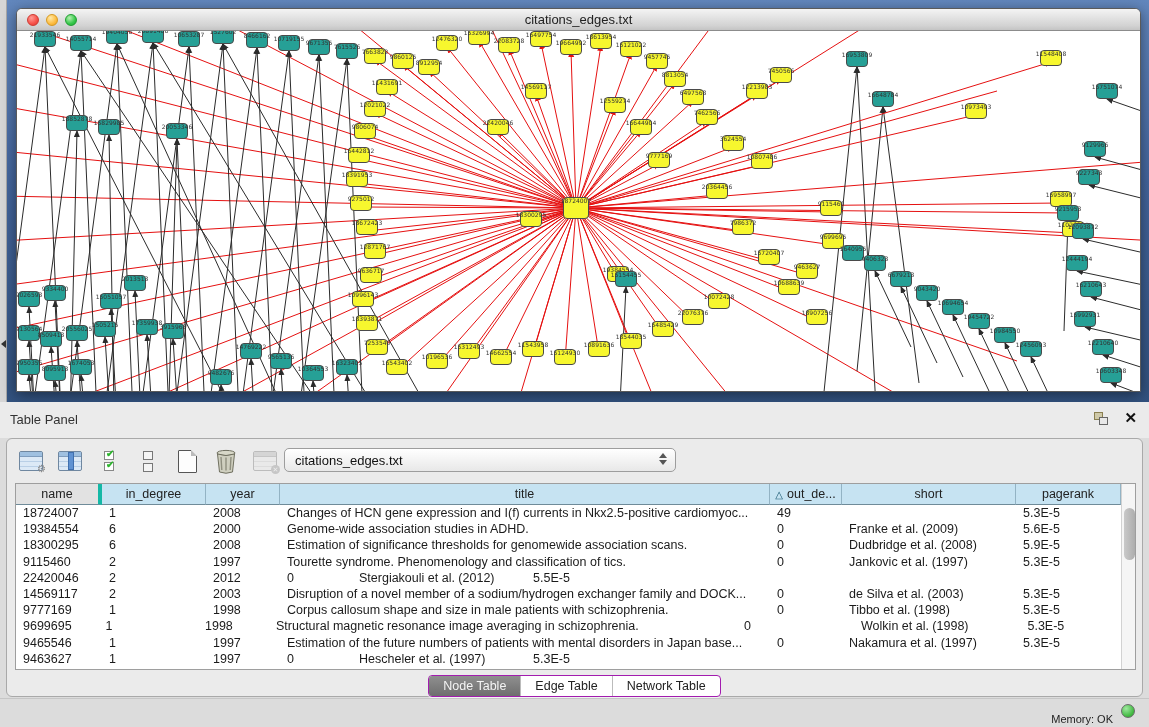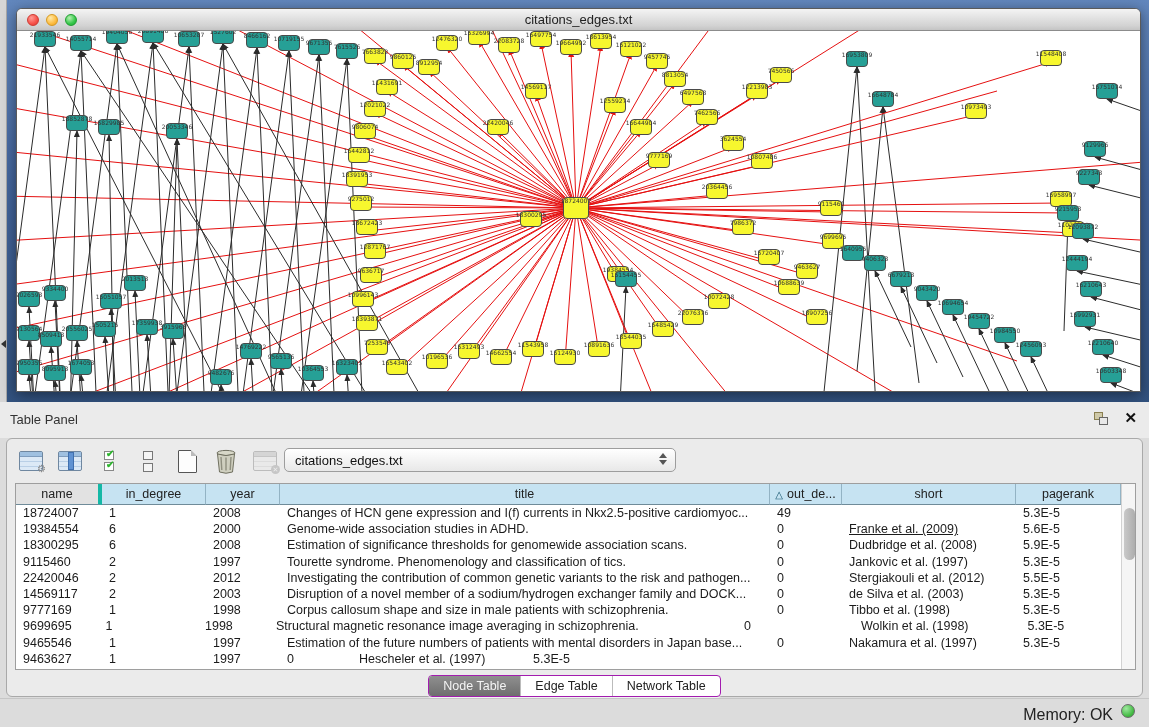--- a/index.html
+++ b/index.html
@@ -86,21 +86,21 @@
 
   
   #tabs { position:absolute; left:0; right:0; top:236px; display:flex; justify-content:center; }
   #tabs-inner { display:flex; border:1px solid #a21caf; border-radius:4px; overflow:hidden; background:#fff; box-shadow:0 1px 1px rgba(255,255,255,.7); }
   .tab { padding:2px 14px; font-size:12.5px; color:#222; height:20px; display:flex; align-items:center; border-left:1px solid #bbb; }
   .tab:first-child { border-left:none; }
   .tab-selected { background:linear-gradient(180deg,#8f8f8f,#6e6e6e); color:#f4f4f4; border-left:none; }
 
   
   #status-bar { position:absolute; left:0; top:698px; width:1149px; height:29px; background:#dcdcdc; border-top:1px solid #c6c6c6; }
-  #memory { position:absolute; right:36px; top:7px; font-size:16px; color:#222; }
+  #memory { position:absolute; right:36px; top:14px; font-size:11px; color:#222; }
   #mem-led { position:absolute; right:14px; top:5px; width:14px; height:14px; border-radius:50%;
     background:radial-gradient(circle at 35% 30%,#9fe89f,#44bb44 65%,#2e9a2e); border:1px solid #6b6b6b; }
 </style>
 </head>
 <body>
 
 <div id="desktop"></div>
 <div id="left-strip">
   <div class="collapse-arrow"></div>
 </div>
@@ -841,21 +841,21 @@
             <div class="td" style="width: 72px;">49</div>
             <div class="td" style="width: 174px; margin-top: 29px;">Yano et al. (2008)</div>
             <div class="td" style="width: 105px;">5.3E-5</div>
           </div>
           <div class="tr">
             <div class="td" style="width: 86px;">19384554</div>
             <div class="td" style="width: 104px;">6</div>
             <div class="td" style="width: 74px;">2000</div>
             <div class="td" style="width: 490px;">Genome-wide association studies in ADHD.</div>
             <div class="td" style="width: 72px;">0</div>
-            <div class="td" style="width: 174px; text-decoration: underline;">Franke et al. (2009)</div>
+            <div class="td" style="width: 174px;">Franke et al. (2009)</div>
             <div class="td" style="width: 105px;">5.6E-5</div>
           </div>
           <div class="tr">
             <div class="td" style="width: 86px;">18300295</div>
             <div class="td" style="width: 104px;">6</div>
             <div class="td" style="width: 74px;">2008</div>
             <div class="td" style="width: 490px;">Estimation of significance thresholds for genomewide association scans.</div>
             <div class="td" style="width: 72px;">0</div>
             <div class="td" style="width: 174px;">Dudbridge et al. (2008)</div>
             <div class="td" style="width: 105px;">5.9E-5</div>
@@ -866,21 +866,20 @@
             <div class="td" style="width: 74px;">1997</div>
             <div class="td" style="width: 490px;">Tourette syndrome. Phenomenology and classification of tics.</div>
             <div class="td" style="width: 72px;">0</div>
             <div class="td" style="width: 174px;">Jankovic et al. (1997)</div>
             <div class="td" style="width: 105px;">5.3E-5</div>
           </div>
           <div class="tr">
             <div class="td" style="width: 86px;">22420046</div>
             <div class="td" style="width: 104px;">2</div>
             <div class="td" style="width: 74px;">2012</div>
-            <div class="td" style="width: 490px;">Investigating the contribution of common genetic variants to the risk and pathogen...</div>
             <div class="td" style="width: 72px;">0</div>
             <div class="td" style="width: 174px;">Stergiakouli et al. (2012)</div>
             <div class="td" style="width: 105px;">5.5E-5</div>
           </div>
           <div class="tr">
             <div class="td" style="width: 86px;">14569117</div>
             <div class="td" style="width: 104px;">2</div>
             <div class="td" style="width: 74px;">2003</div>
             <div class="td" style="width: 490px;">Disruption of a novel member of a sodium/hydrogen exchanger family and DOCK...</div>
             <div class="td" style="width: 72px;">0</div>

